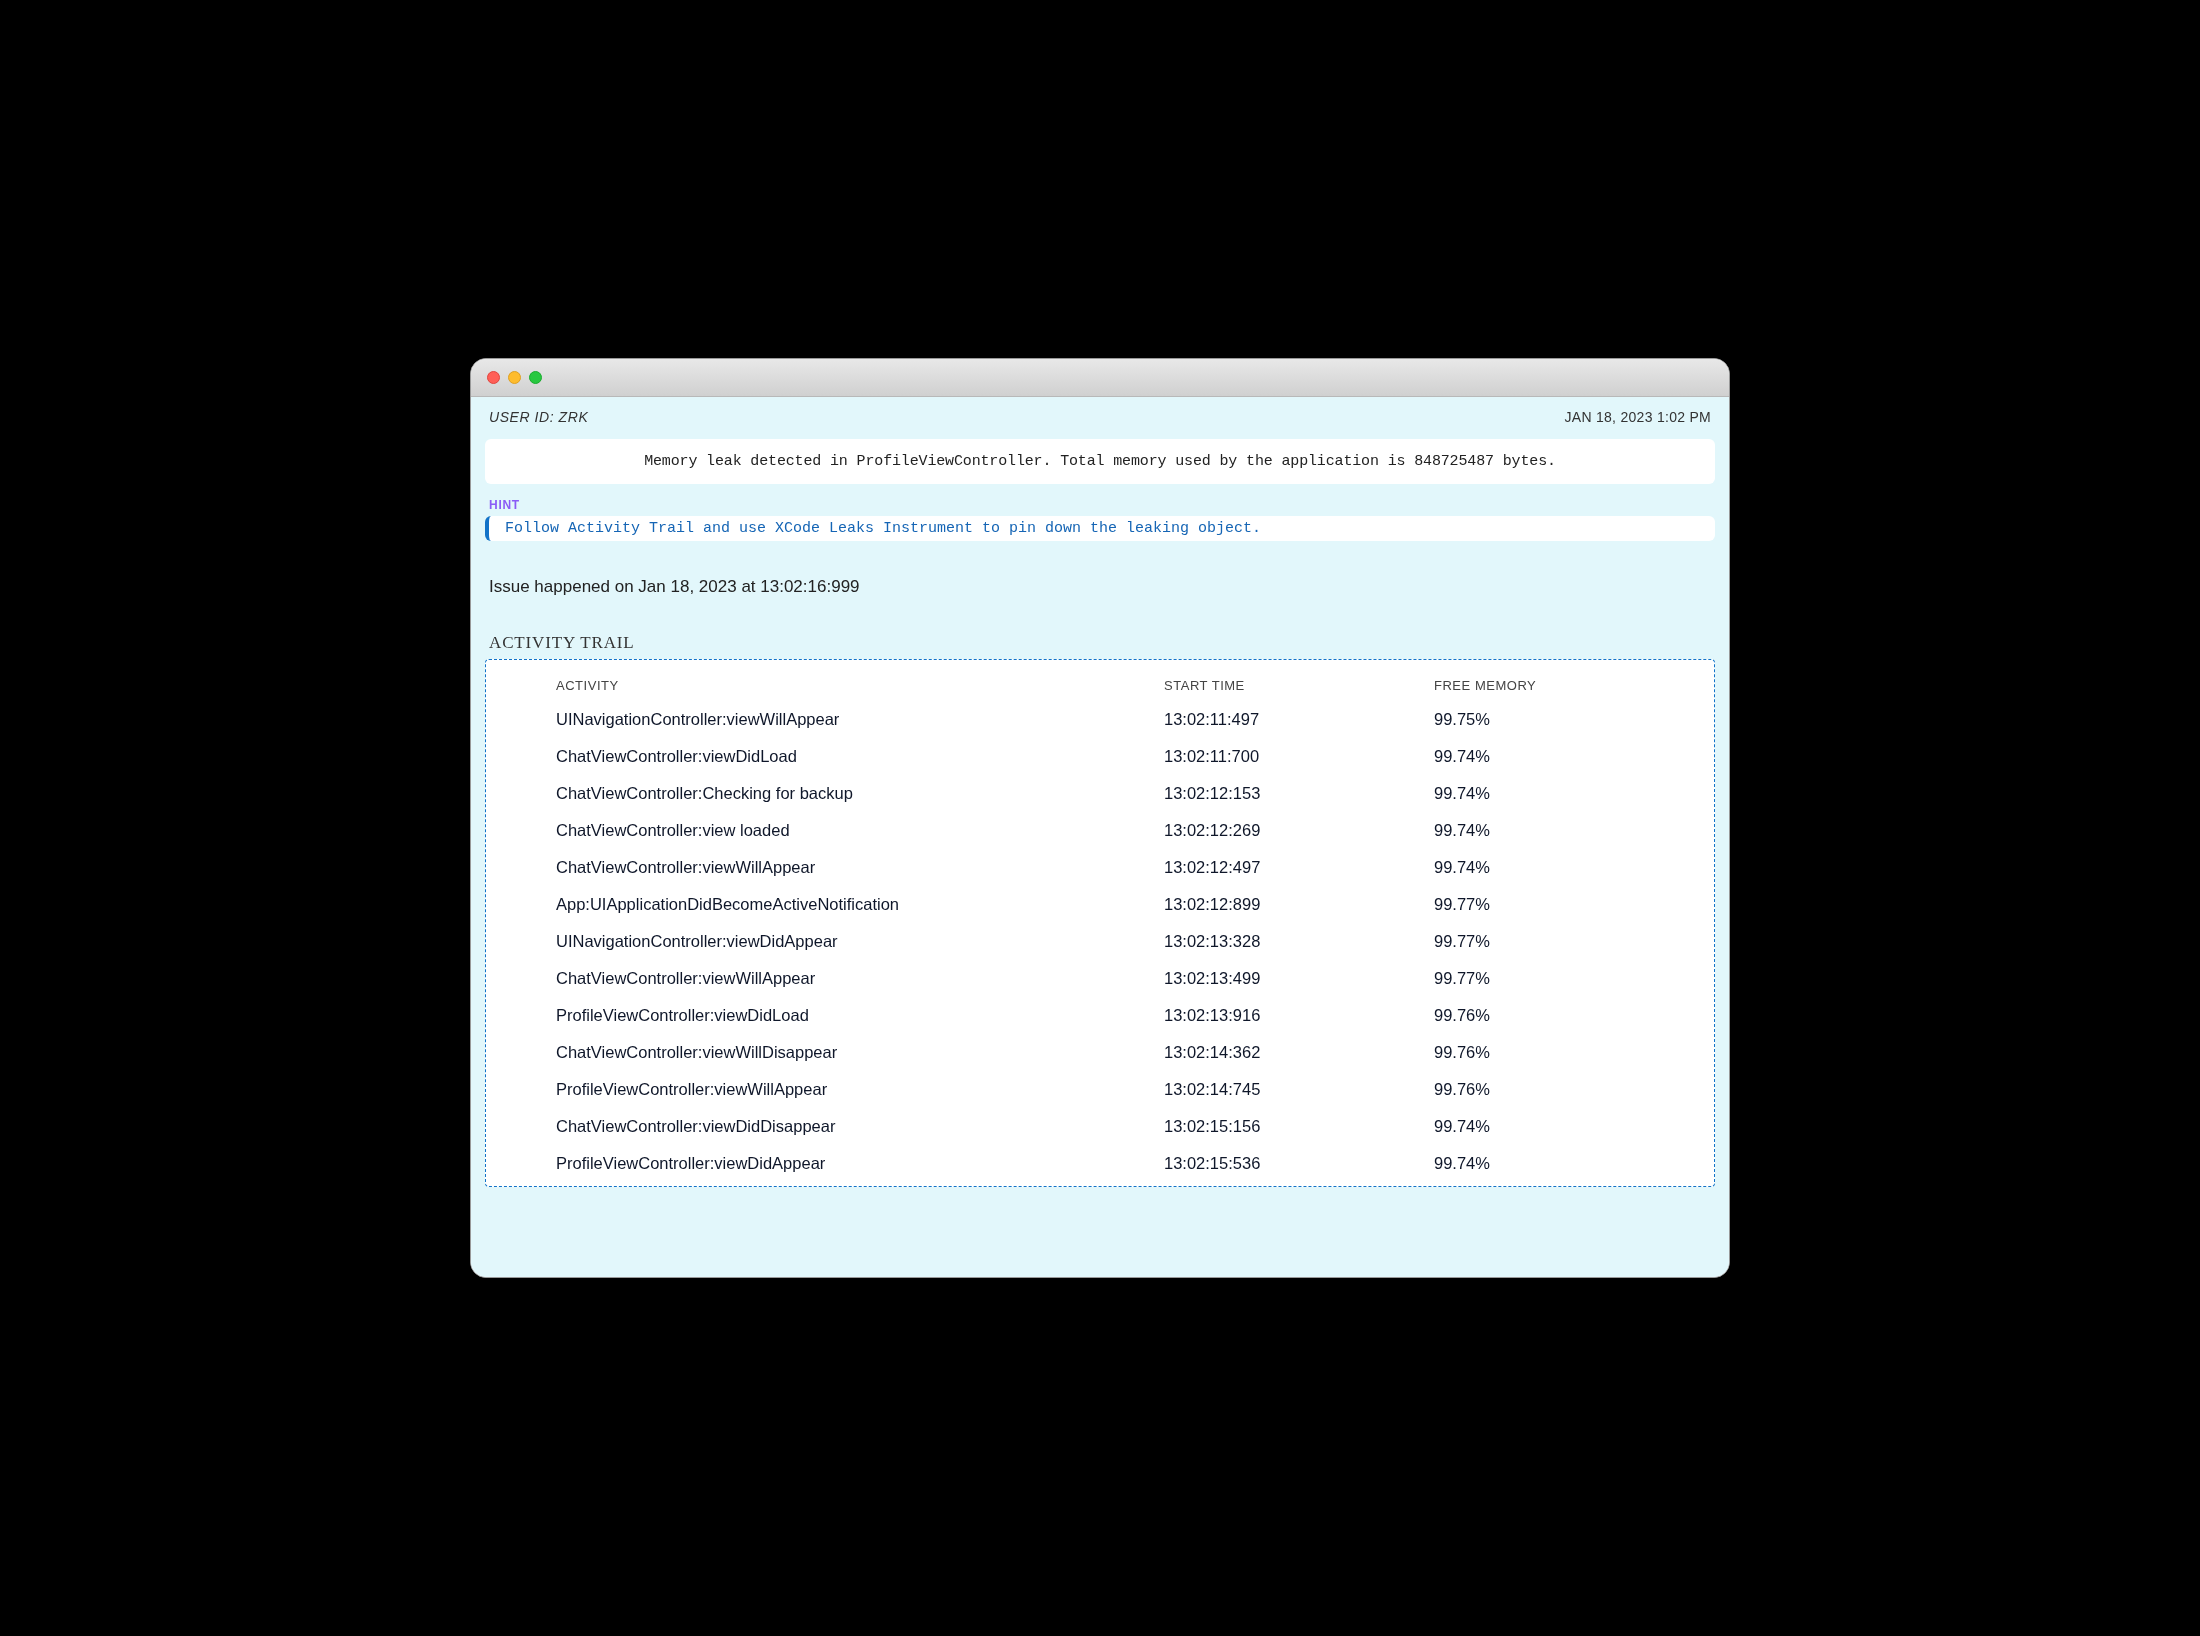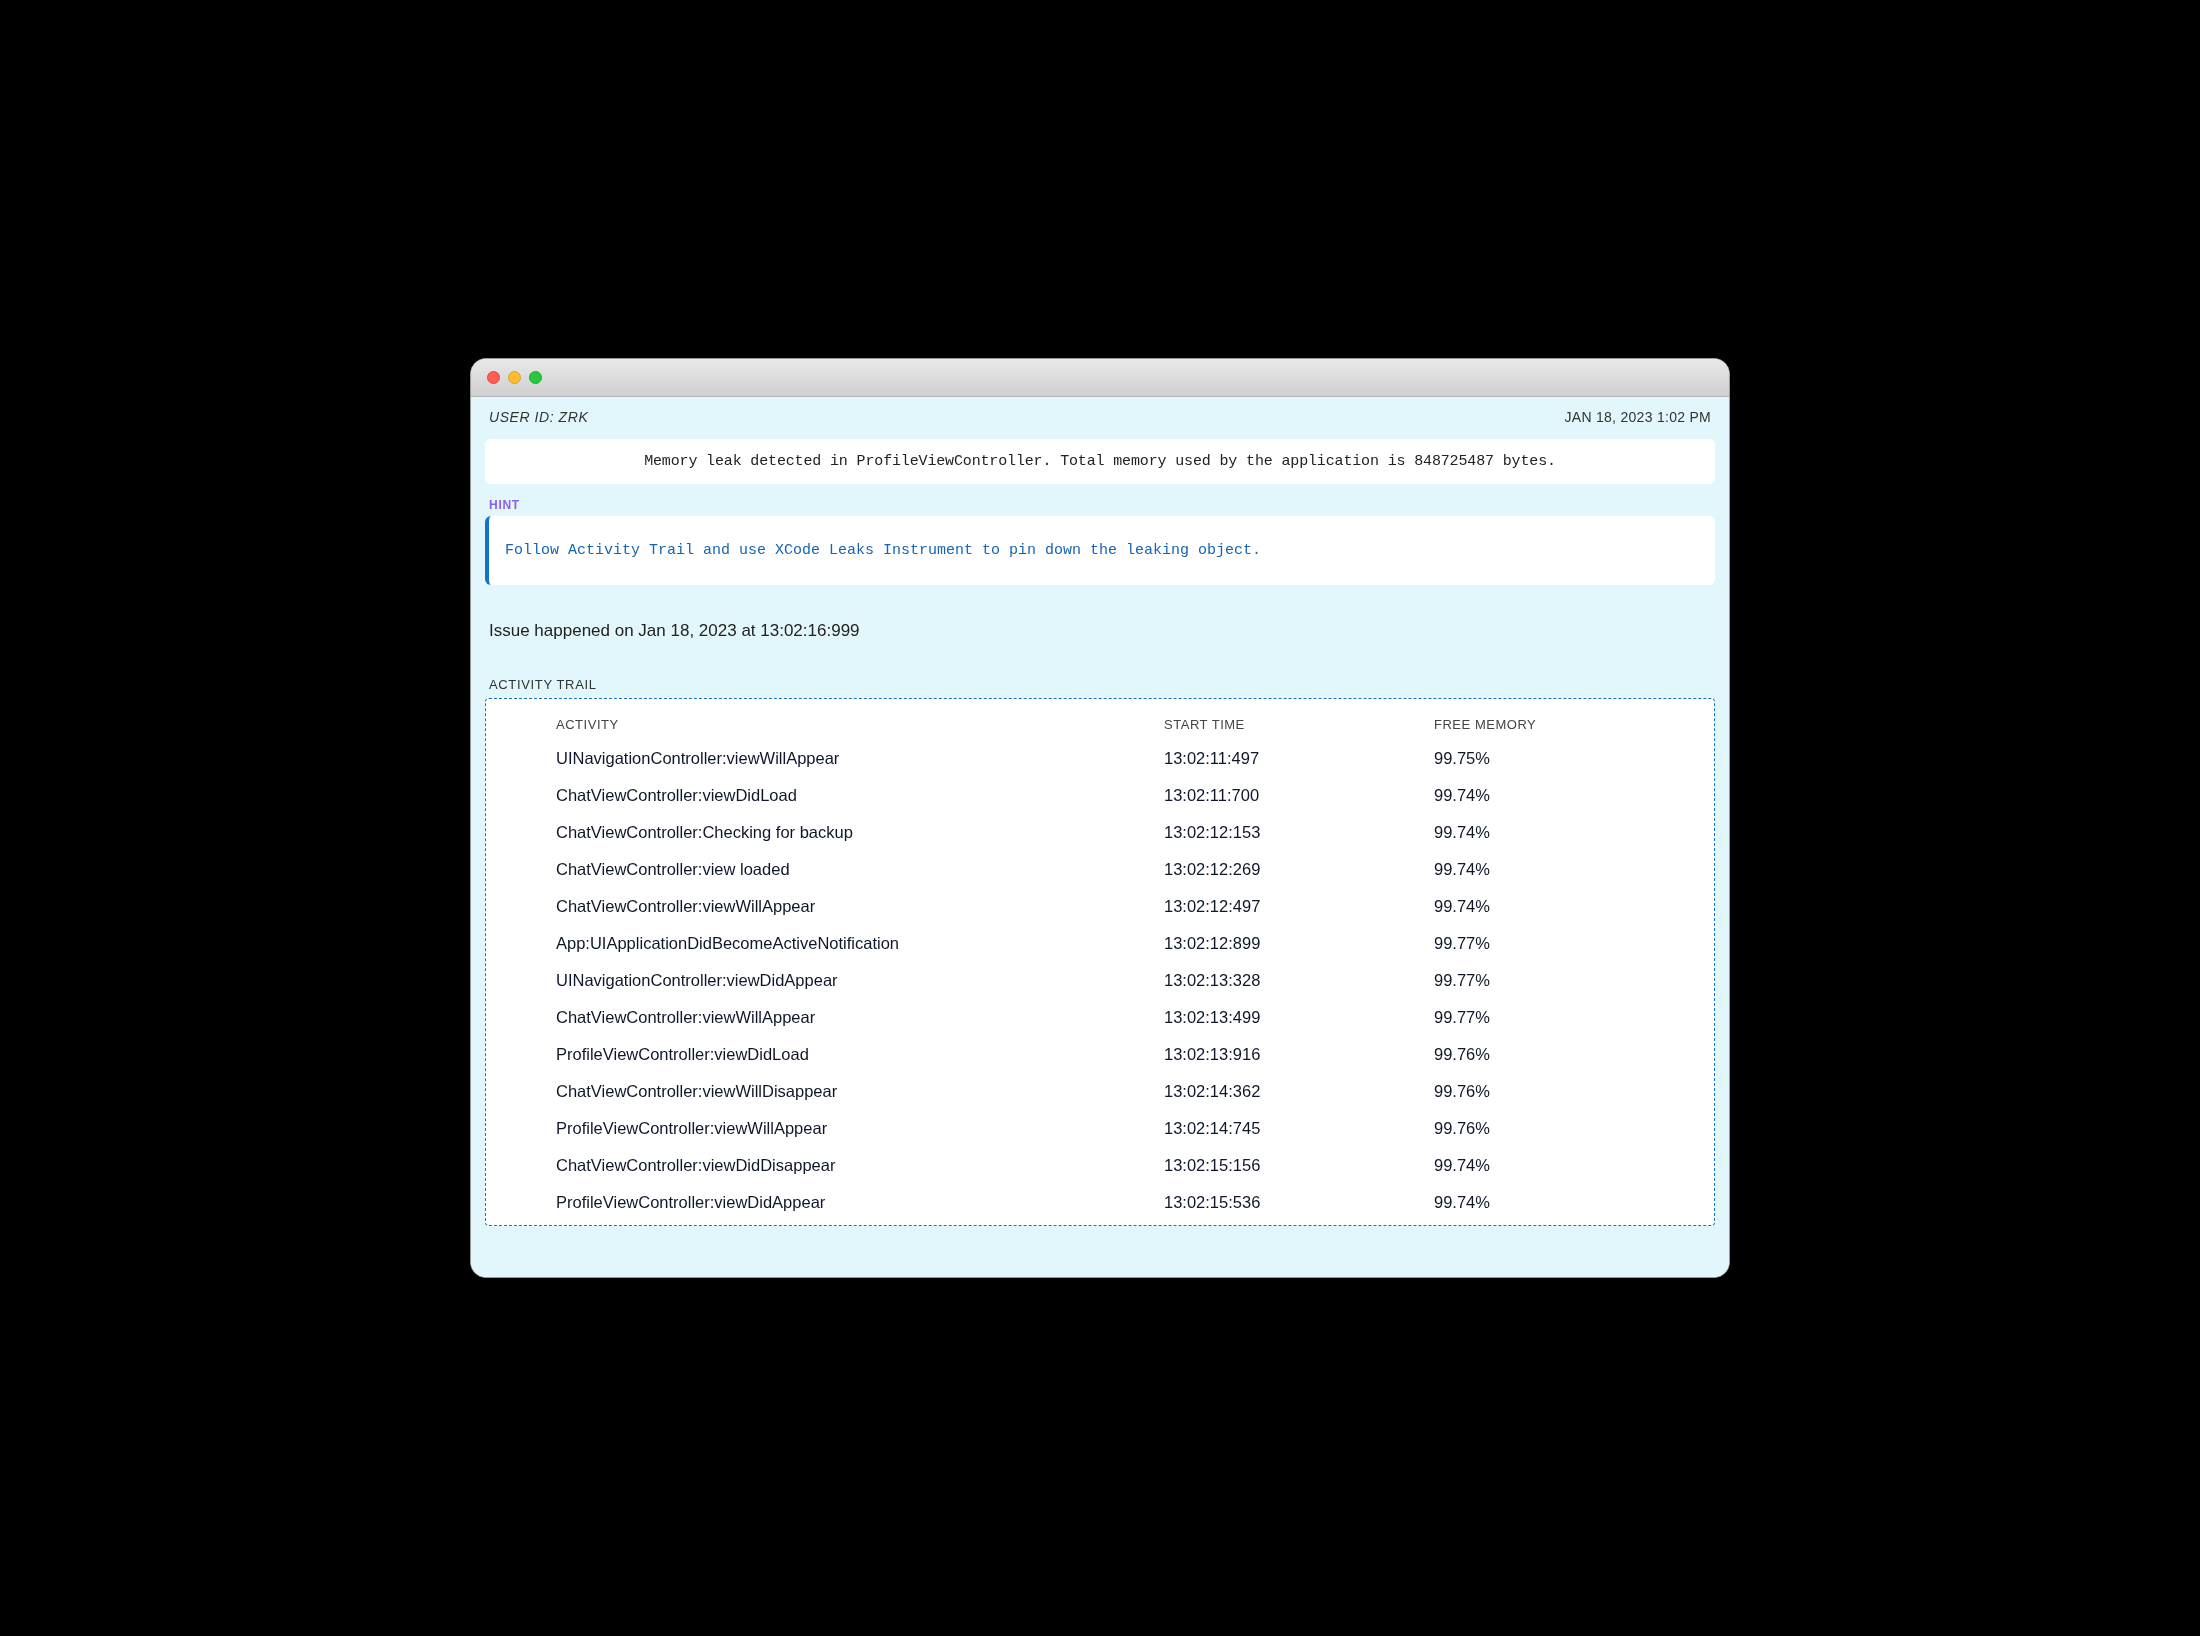--- a/index.html
+++ b/index.html
@@ -67,39 +67,40 @@
     .hint-label {
       color: #8b5cf6;
       font-size: 12px;
       font-weight: 700;
       letter-spacing: 0.06em;
       margin: 14px 18px 4px;
     }
     .hint-card {
       background: #fff;
       border-radius: 6px;
-      padding: 26px 16px;
+      padding: 4px 16px;
       margin: 4px 14px;
       border-left: 4px solid #1273c8;
     }
     .hint-text {
       font-family: 'SFMono-Regular', Consolas, 'Liberation Mono', Menlo, monospace;
       font-size: 15px;
       color: #1565b5;
     }
     .issue-line {
       font-size: 17px;
       color: #222;
       margin: 36px 18px 6px;
     }
     .trail-label {
-      font-size: 13px;
+      font-size: 17px;
       color: #333;
       letter-spacing: 0.05em;
       margin: 36px 18px 6px;
+      font-family: Liberation Serif, serif;
     }
     .trail-box {
       background: #fff;
       border: 1px dashed #1273c8;
       border-radius: 4px;
       margin: 6px 14px 14px;
       padding: 10px 0 4px;
     }
     .trail-header, .trail-row {
       display: grid;

